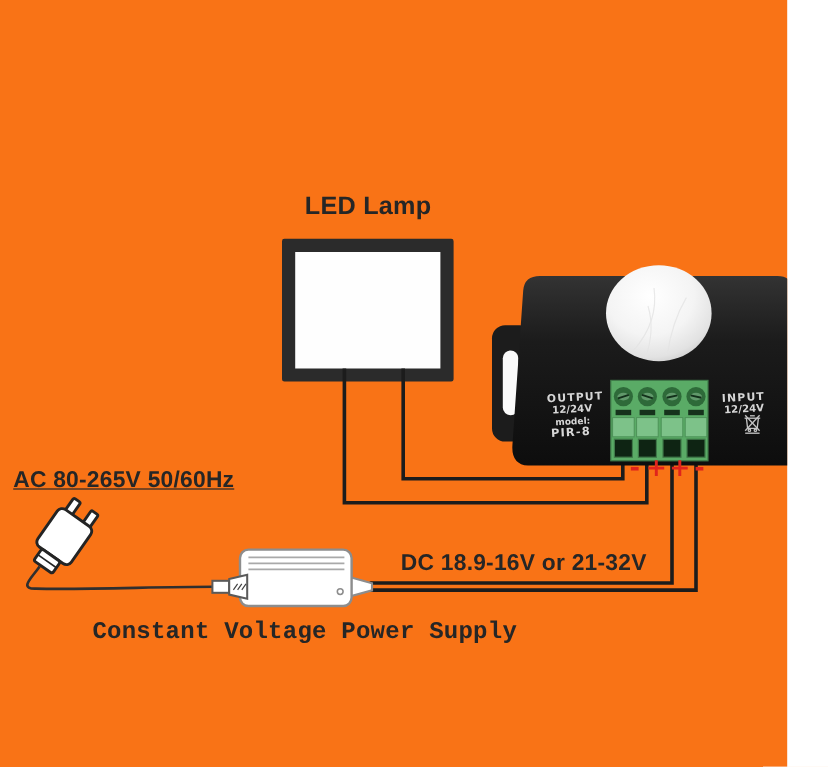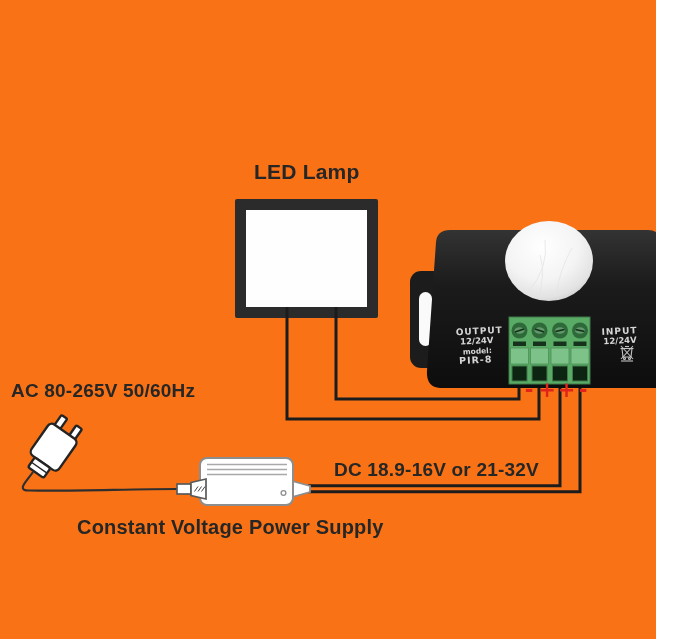--- a/index.html
+++ b/index.html
@@ -2,23 +2,23 @@
 <html><head>
 <meta charset="utf-8">
 <style>
   html,body{margin:0;padding:0;background:#ffffff;}
   .canvas{
     position:relative;width:656px;height:639px;background:#f97316;overflow:hidden;
     font-family:"Liberation Sans", sans-serif;
   }
   .lbl{position:absolute;color:#262626;font-weight:700;white-space:nowrap;letter-spacing:0.2px;}
   #led-lamp-label{left:254px;top:160px;font-size:21px;}
-  #ac-label{left:11px;top:380px;font-size:19px;}
+  #ac-label{left:11px;top:390px;font-size:19px;text-decoration:underline;}
   #dc-label{left:334px;top:459px;font-size:19px;}
-  #psu-label{left:77px;top:516px;font-size:20px;}
+  #psu-label{left:77px;top:516px;font-size:20px;font-family:Liberation Mono, monospace;}
   .lamp{
     position:absolute;left:235px;top:199px;width:121px;height:97px;
     border:11px solid #2b2b2b;background:#fefefe;border-radius:2px;
   }
   svg{position:absolute;left:0;top:0;}
   text.devtxt{fill:#d6d6d6;font-family:"DejaVu Sans", sans-serif;font-weight:bold;}
   text.mark{fill:#e0241c;font-family:"DejaVu Sans", sans-serif;font-weight:bold;font-size:21px;text-anchor:middle;}
 </style>
 </head>
 <body>

